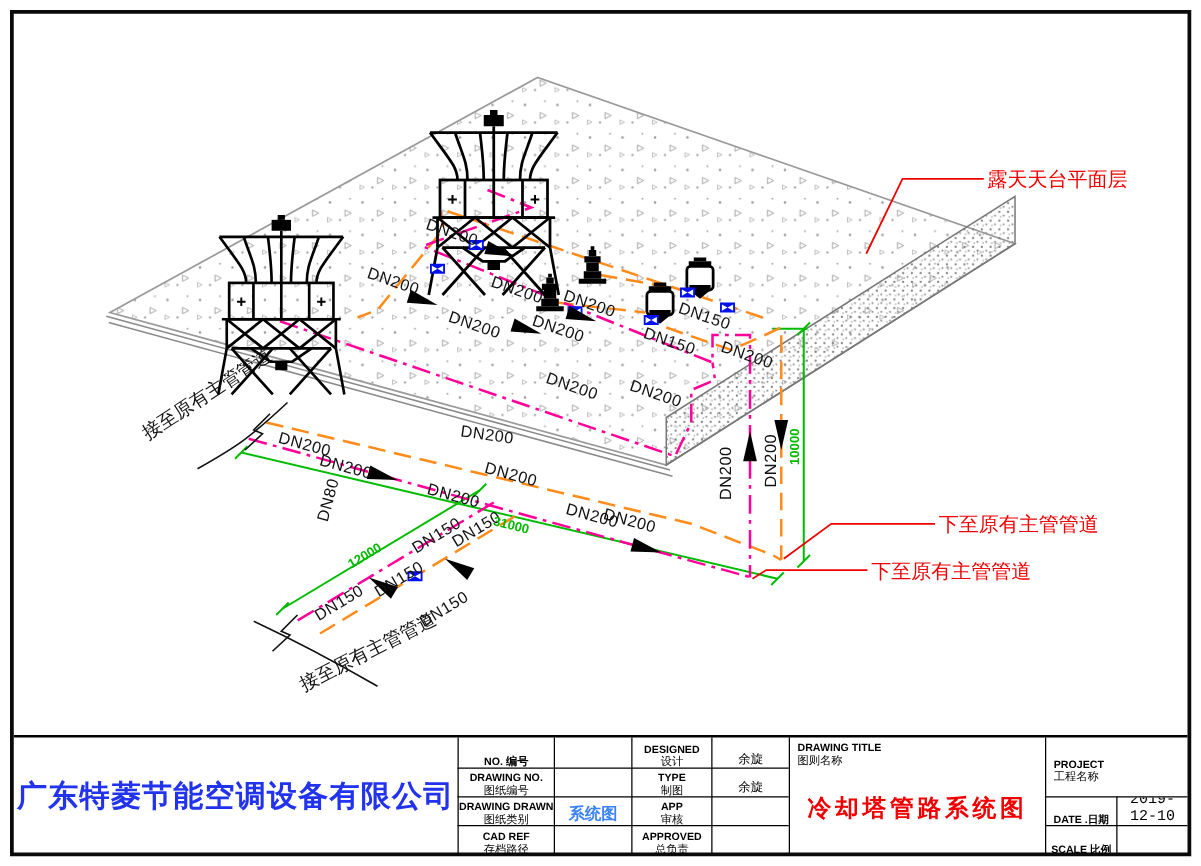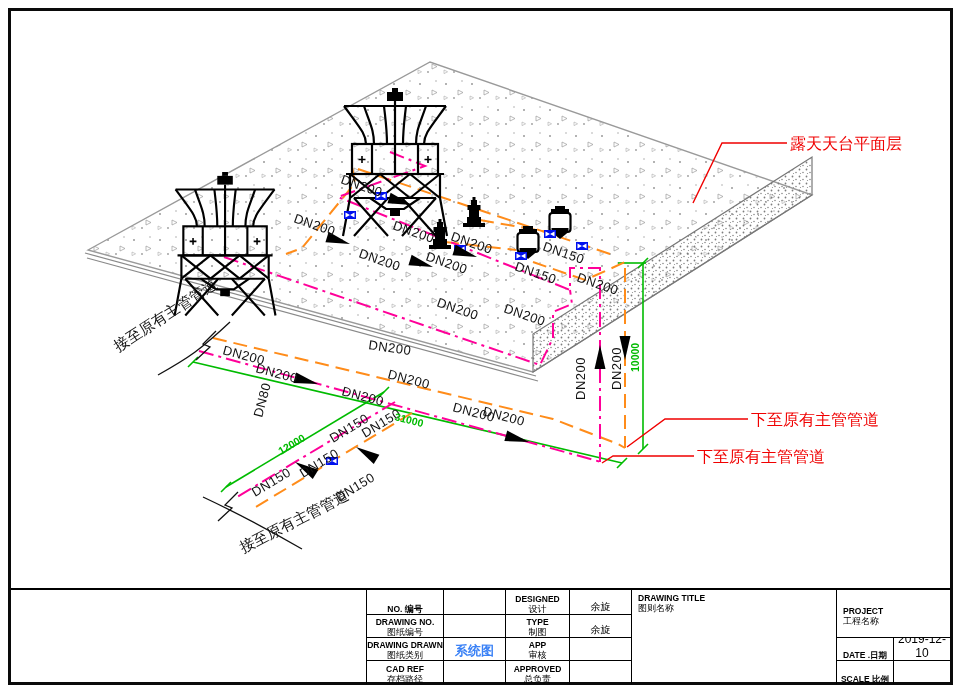--- a/index.html
+++ b/index.html
@@ -26,21 +26,21 @@
                 font-family:"Liberation Serif","DejaVu Serif",serif;}
   .val-red{font-size:13px;color:#3b82f6;font-weight:bold;}
   .val-name{font-size:10px;color:#000;}
   .titlecell{grid-column:6;grid-row:1/5;position:relative;}
   .titlecell .hdr{position:absolute;left:6px;top:3px;text-align:left;}
   .titlecell .big{position:absolute;left:0;right:0;top:44px;text-align:center;font-size:19px;
                   font-weight:bold;color:#f00000;letter-spacing:3px;
                   font-family:"Liberation Serif","DejaVu Serif",serif;}
   .projcell{grid-column:7/9;grid-row:1/3;position:relative;}
   .projcell .hdr{position:absolute;left:6px;top:3px;text-align:left;margin-top:13px;}
-  .dateval{font-size:12px;color:#000;font-family:Liberation Sans, sans-serif;}
+  .dateval{font-size:12px;color:#000;font-family:Liberation Mono, monospace;}
 </style>
 </head>
 <body>
 
 <div class="sheet">
   <div class="frame"></div>
 
   <svg width="961" height="585" viewBox="0 0 961 585" style="position:absolute;left:0;top:0;">
     <defs>
       <pattern id="speckLight" width="26" height="26" patternUnits="userSpaceOnUse">
@@ -226,20 +226,23 @@
     <g>
       <text class="redlab" x="790" y="149">露天天台平面层</text>
       <text class="redlab" x="751" y="425">下至原有主管管道</text>
       <text class="redlab" x="697" y="462">下至原有主管管道</text>
       <text class="blklab" transform="translate(118,352) rotate(-33)">接至原有主管管道</text>
       <text class="blklab" transform="translate(243,553) rotate(-27)">接至原有主管管道</text>
     </g>
   </svg>
 
   <div class="tblock">
+    <div class="cell c1 r1 company">
+      <span>广东特菱节能空调设备有限公司</span>
+    </div>
 
     <div class="cell r1" style="grid-column:2;grid-row:1">
       <div class="hdr-en"><b>NO.</b> <span class="hdr-cn">编号</span></div>
     </div>
     <div class="cell r1" style="grid-column:3;grid-row:1">
       <span class="val-name"></span>
     </div>
     <div class="cell r1" style="grid-column:4;grid-row:1">
       <div class="hdr-en">DESIGNED</div>
       <div class="hdr-cn">设计</div>
@@ -291,20 +294,21 @@
     </div>
     <div class="cell" style="grid-column:5;grid-row:4">
       <span class="val-name"></span>
     </div>
 
     <div class="cell r1 titlecell">
       <div class="hdr">
         <div class="hdr-en">DRAWING TITLE</div>
         <div class="hdr-cn">图则名称</div>
       </div>
+      <div class="big">冷却塔管路系统图</div>
     </div>
 
     <div class="cell r1 projcell">
       <div class="hdr">
         <div class="hdr-en">PROJECT</div>
         <div class="hdr-cn">工程名称</div>
       </div>
     </div>
     <div class="cell" style="grid-column:7;grid-row:3">
       <div class="hdr-en">DATE .日期</div>

